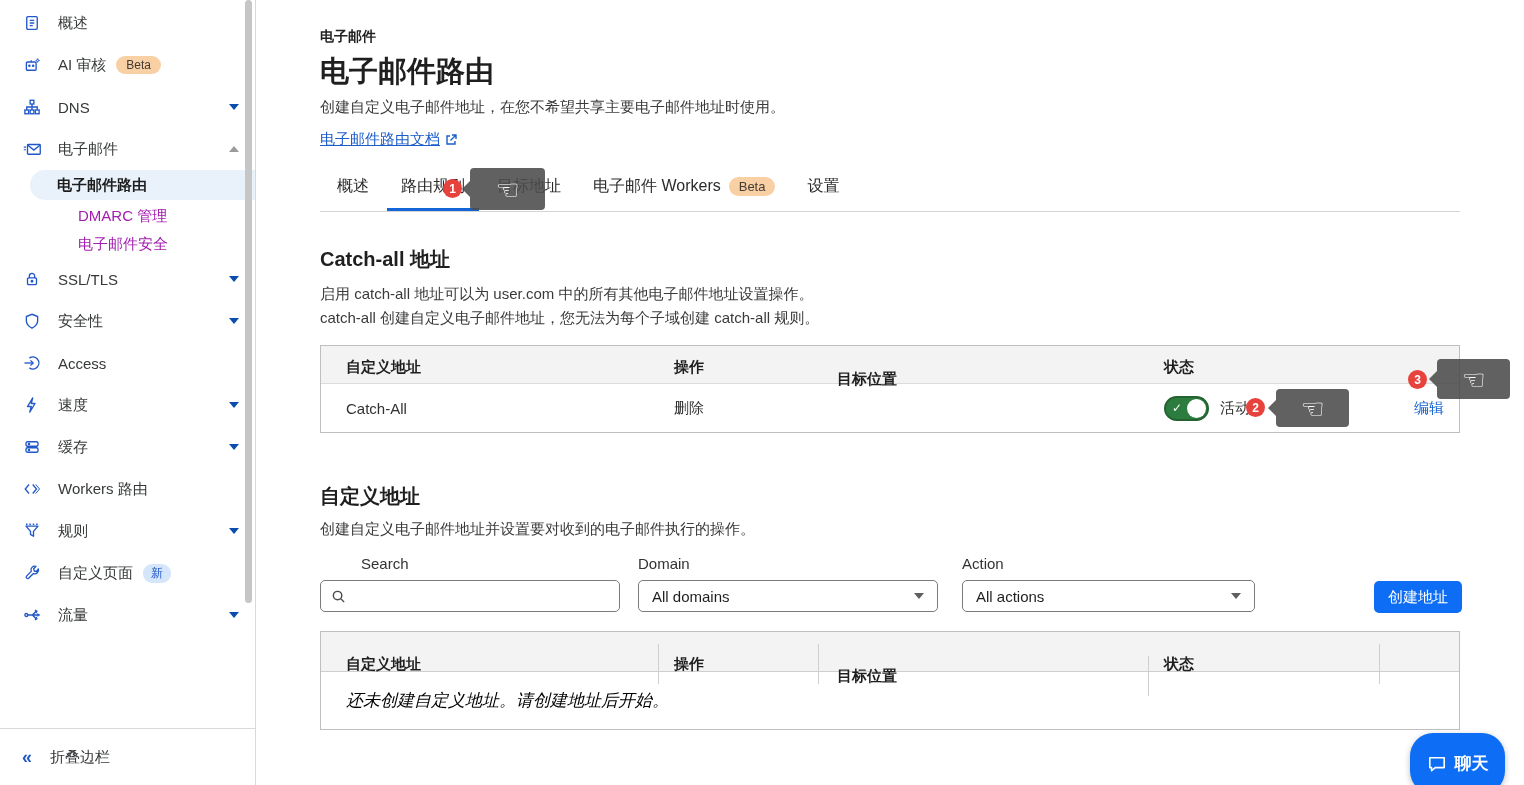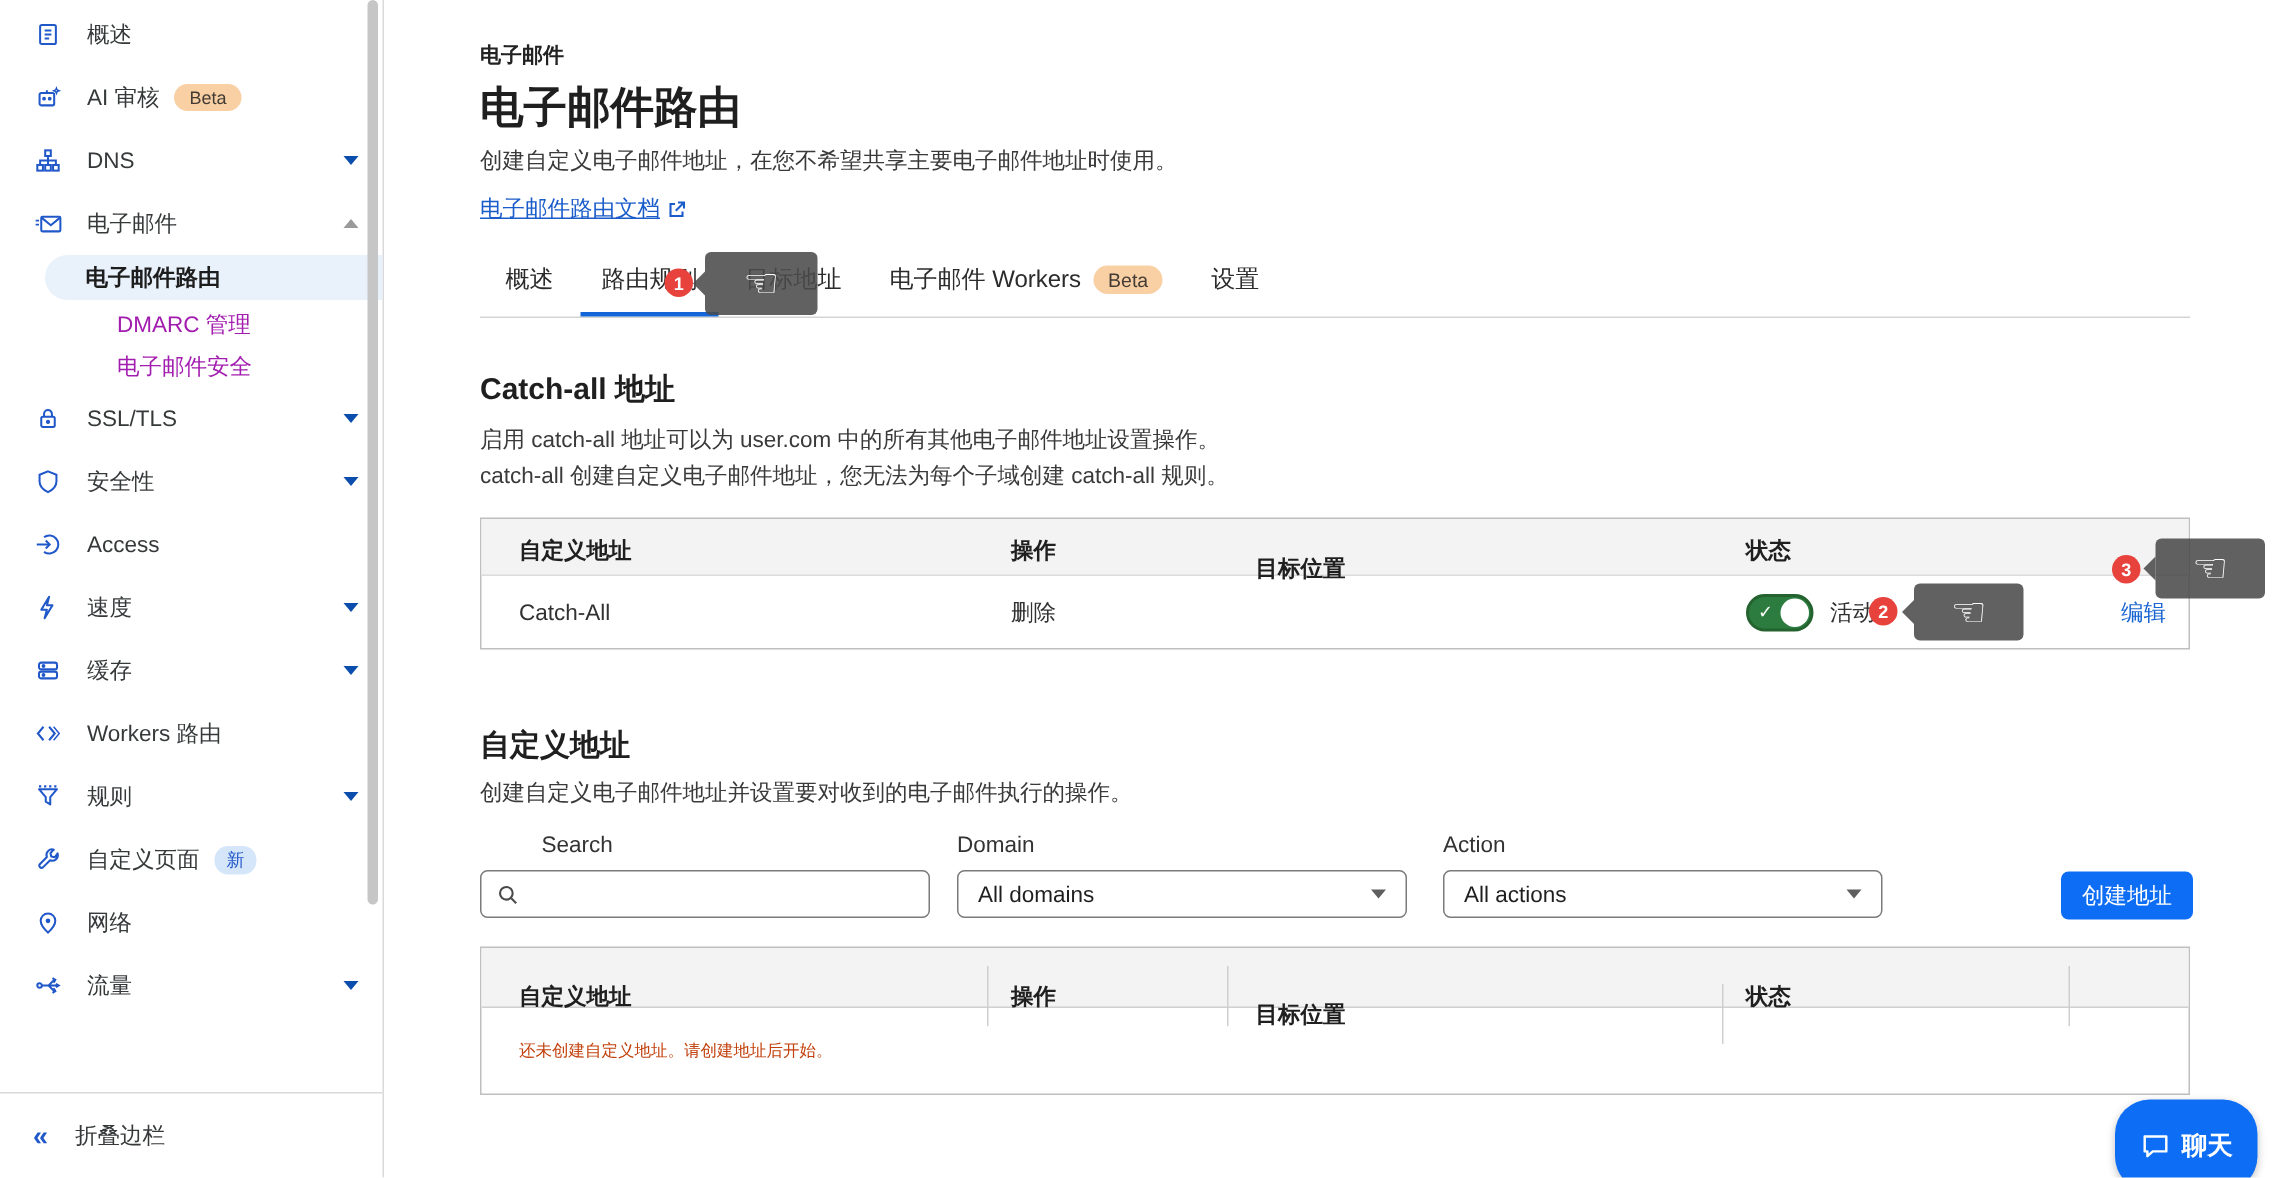--- a/index.html
+++ b/index.html
@@ -58,21 +58,21 @@
   .search-input { border:none; outline:none; flex:1; height:100%; font-size:15px; background:transparent; margin-left:8px; }
   .select { position:absolute; top:580px; height:32px; border:1px solid #7b7b7b; border-radius:5px; background:#fff; display:flex; align-items:center; padding:0 13px; font-size:15px; color:#1f1f1f; cursor:pointer; }
   .select .sel-caret { margin-left:auto; width:0; height:0; border-left:5px solid transparent; border-right:5px solid transparent; border-top:6px solid #5f5f5f; }
   .btn-primary { position:absolute; left:1374px; top:581px; width:88px; height:32px; background:#0d6ef5; color:#fff; border:none; border-radius:5px; font-size:15px; cursor:pointer; font-family:inherit; }
 
   
   .custom-table { top:631px; }
   .custom-table .t-head { height:40px; border-bottom:1px solid #cfcfcf; }
   .custom-table .t-head > div { height:40px; display:flex; align-items:center; }
   .custom-table .t-head > div:not(:last-child) { border-right:1px solid #cfcfcf; }
-  .empty-row { height:57px; display:flex; align-items:center; padding-left:25px; font-size:11px; color:#c2410c; }
+  .empty-row { height:57px; display:flex; align-items:center; padding-left:25px; font-size:17px; color:#000000;font-style:italic; }
 
   
   .chat-btn { position:absolute; left:1410px; top:733px; width:95px; height:61px; border-radius:23px; background:#0d6ef5; color:#fff; display:flex; align-items:center; justify-content:center; gap:8px; font-size:17px; font-weight:bold; cursor:pointer; box-shadow:0 2px 6px rgba(0,0,0,.25); }
 
   
   .marker-badge { position:absolute; width:19px; height:19px; border-radius:50%; background:#e8423d; color:#fff; font-size:12px; font-weight:bold; display:flex; align-items:center; justify-content:center; z-index:30; }
   .cursor-box { position:absolute; background:rgba(75,75,75,0.88); border-radius:4px; z-index:29; display:flex; align-items:center; justify-content:center; }
   .cursor-box:before { content:""; position:absolute; left:-8px; top:50%; margin-top:-8px; border:8px solid transparent; border-right:8px solid rgba(75,75,75,0.88); border-left:none; }
   .hand { color:#fff; font-size:27px; font-family:"DejaVu Sans",sans-serif; line-height:1; }
 
@@ -228,29 +228,20 @@
     <div class="nav-item">
       <span class="nav-icon">
         <svg width="18" height="18" viewBox="0 0 24 24" fill="none" stroke="#2158c9" stroke-width="1.8">
             <path d="M20.5 6.5a5 5 0 01-6.6 6.2L7.5 19a2 2 0 01-2.8-2.8l6.3-6.4a5 5 0 016.2-6.6l-3 3 .7 3.1 3.1.7z" stroke-linejoin="round"></path>
           </svg>
       </span>
       <span class="nav-label">自定义页面</span>
       <span class="badge-new">新</span>
     </div>
 
-    <div class="nav-item">
-      <span class="nav-icon">
-        <svg width="18" height="18" viewBox="0 0 24 24" fill="none" stroke="#2158c9" stroke-width="1.8">
-            <path d="M12 21s-6.5-6-6.5-10.5a6.5 6.5 0 1113 0C18.5 15 12 21 12 21z"></path>
-            <circle cx="12" cy="10.5" r="1.2" fill="#2158c9"></circle>
-          </svg>
-      </span>
-      <span class="nav-label">网络</span>
-    </div>
 
     <div class="nav-item">
       <span class="nav-icon">
         <svg width="18" height="18" viewBox="0 0 24 24" fill="none" stroke="#2158c9" stroke-width="1.8">
             <circle cx="4.5" cy="12" r="2"></circle>
             <path d="M6.5 12h6M12.5 12l5-5M12.5 12l5 5M12.5 12h8"></path>
             <path d="M16 5.5l2.5 1.5-1.5 2.5M16 18.5l2.5-1.5-1.5-2.5M19 10.5L21.5 12 19 13.5"></path>
           </svg>
       </span>
       <span class="nav-label">流量</span>

